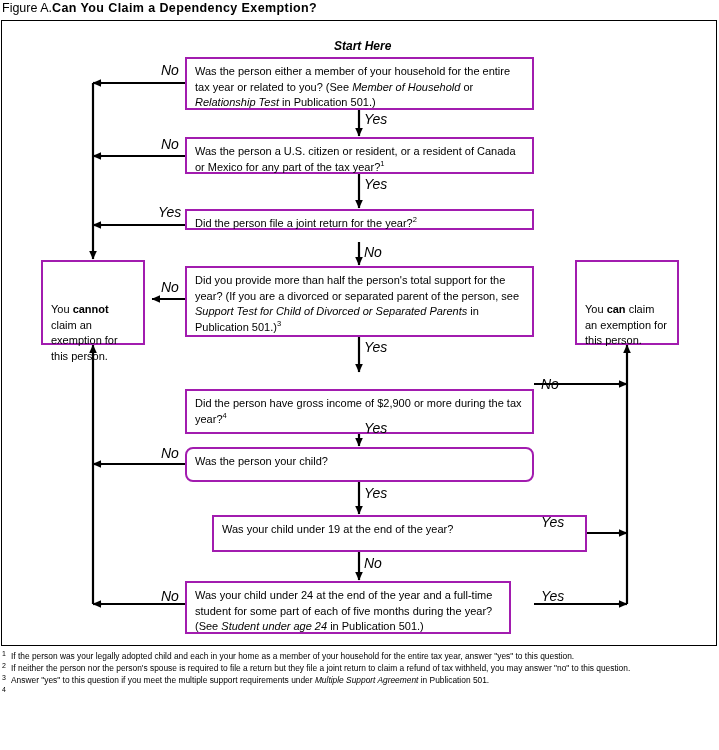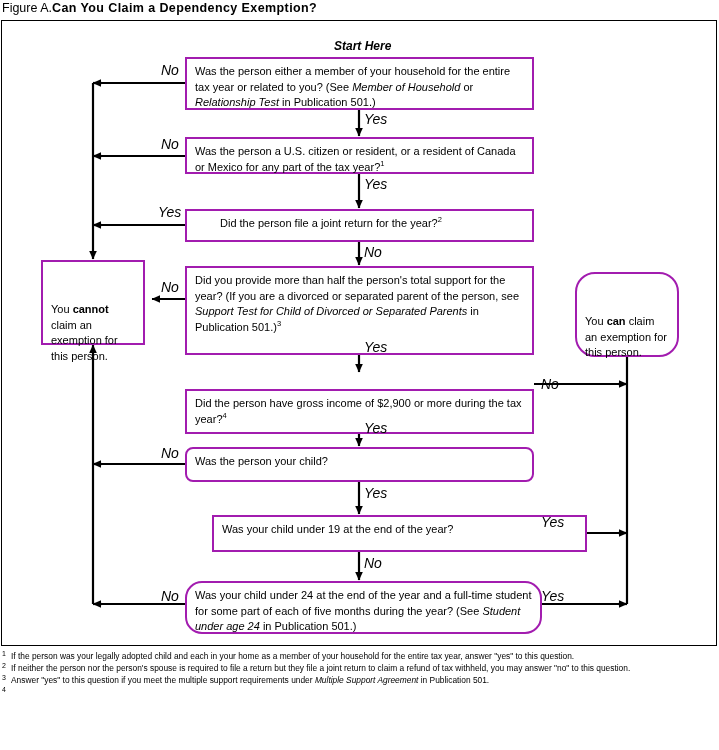--- a/index.html
+++ b/index.html
@@ -87,49 +87,49 @@
   </svg>
 
   <div class="box" style="left:185px;top:57px;width:349px;height:53px;">
     <div class="inner"><span>Was the person either a member of your household for the entire tax year or related to you? (See </span><i class="it">Member of Household</i><span> or </span><i class="it">Relationship Test</i><span> in Publication 501.)</span></div>
   </div>
 
   <div class="box" style="left:185px;top:137px;width:349px;height:37px;">
     <div class="inner"><span>Was the person a U.S. citizen or resident, or a resident of Canada or Mexico for any part of the tax year?</span><sup>1</sup></div>
   </div>
 
-  <div class="box" style="left:185px;top:209px;width:349px;height:33px;padding-left:25px;">
+  <div class="box" style="left:185px;top:209px;width:349px;height:21px;">
     <div class="inner"><span>Did the person file a joint return for the year?</span><sup>2</sup></div>
   </div>
 
-  <div class="box" style="left:185px;top:266px;width:349px;height:89px;">
+  <div class="box" style="left:185px;top:266px;width:349px;height:71px;">
     <div class="inner"><span>Did you provide more than half the person's total support for the year? (If you are a divorced or separated parent of the person, see </span><i class="it">Support Test for Child of Divorced or Separated Parents</i><span> in Publication 501.)</span><sup>3</sup></div>
   </div>
 
   <div class="box" style="left:185px;top:389px;width:349px;height:45px;">
     <div class="inner"><span>Did the person have gross income of $2,900 or more during the tax year?</span><sup>4</sup></div>
   </div>
 
   <div class="box" style="left:185px;top:447px;width:349px;height:35px;border-radius:8px;">
     <div class="inner"><span>Was the person your child?</span></div>
   </div>
 
   <div class="box" style="left:185px;top:515px;width:375px;height:37px;margin-left:27px;">
     <div class="inner"><span>Was your child under 19 at the end of the year?</span></div>
   </div>
 
-  <div class="box" style="left:185px;top:581px;width:357px;height:53px;border-radius:17px;">
+  <div class="box" style="left:185px;top:581px;width:326px;height:53px;">
     <div class="inner"><span>Was your child under 24 at the end of the year and a full-time student for some part of each of five months during the year? (See </span><i class="it">Student under age 24</i><span> in Publication 501.)</span></div>
   </div>
 
   <div class="box term" style="left:41px;top:260px;width:104px;height:85px;">
     <div class="inner"><span>You </span><b class="bd">cannot</b><span> claim an exemption for this person.</span></div>
   </div>
 
-  <div class="box term" style="left:575px;top:272px;width:104px;height:85px;border-radius:20px;">
+  <div class="box term" style="left:575px;top:260px;width:104px;height:85px;">
     <div class="inner"><span>You </span><b class="bd">can</b><span> claim an exemption for this person.</span></div>
   </div>
 
   <div class="elbl" style="left:161px;top:62px;">No</div>
   <div class="elbl" style="left:364px;top:111px;">Yes</div>
   <div class="elbl" style="left:161px;top:136px;">No</div>
   <div class="elbl" style="left:364px;top:176px;">Yes</div>
   <div class="elbl" style="left:158px;top:204px;">Yes</div>
   <div class="elbl" style="left:364px;top:244px;">No</div>
   <div class="elbl" style="left:161px;top:279px;">No</div>

